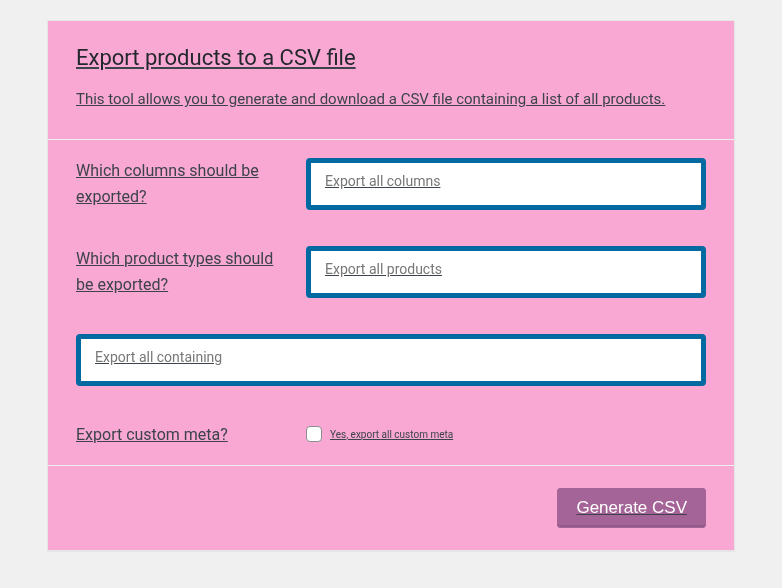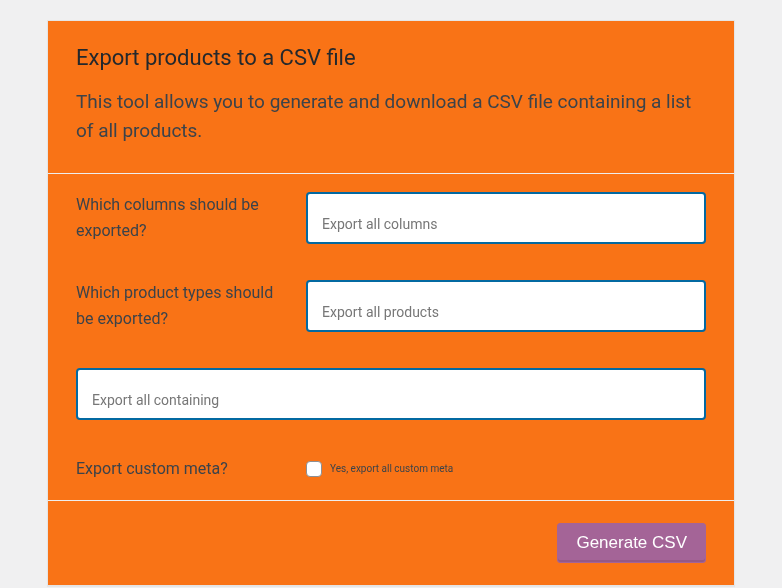--- a/index.html
+++ b/index.html
@@ -8,37 +8,38 @@
       padding: 0;
     }
     body {
       font-family: -apple-system, BlinkMacSystemFont, "Segoe UI", Roboto, Oxygen-Sans, Ubuntu, Cantarell, "Helvetica Neue", sans-serif;
       background: #f0f0f1;
       padding: 20px 47px;
       color: #3c434a;
       font-size: 13px;
     }
     .card {
-      background: #f97316;
+      background: #f9a8d4;
       border: 1px solid #e5e5e5;
       box-shadow: 0 1px 1px rgba(0,0,0,0.04);
       width: 100%;
+      text-decoration: underline;
     }
     .card-header {
       padding: 24px 28px 28px 28px;
       border-bottom: 1px solid #eee;
     }
     .card-title {
       font-size: 22px;
       font-weight: 400;
       color: #23282d;
       margin-bottom: 18px;
     }
     .card-subtitle {
-      font-size: 19px;
+      font-size: 15px;
       color: #3c434a;
       line-height: 1.5;
     }
     .card-body {
       padding: 0;
     }
     .form-row {
       display: flex;
       align-items: center;
       padding: 18px 28px;
@@ -50,29 +51,29 @@
       color: #3c434a;
       line-height: 1.6;
       padding-right: 20px;
     }
     .form-control-wrap {
       flex: 1;
     }
     .select-input {
       width: 100%;
       min-height: 52px;
-      border: 2px solid #0369a1;
+      border: 5px solid #0369a1;
       border-radius: 4px;
       background: #fff;
       padding: 10px 14px;
       font-size: 14px;
       color: #777;
       cursor: text;
       display: flex;
-      align-items: flex-end;
+      align-items: flex-start;
     }
     .checkbox-wrap {
       display: flex;
       align-items: center;
       gap: 8px;
     }
     .checkbox {
       width: 16px;
       height: 16px;
       border: 1px solid #8c8f94;

